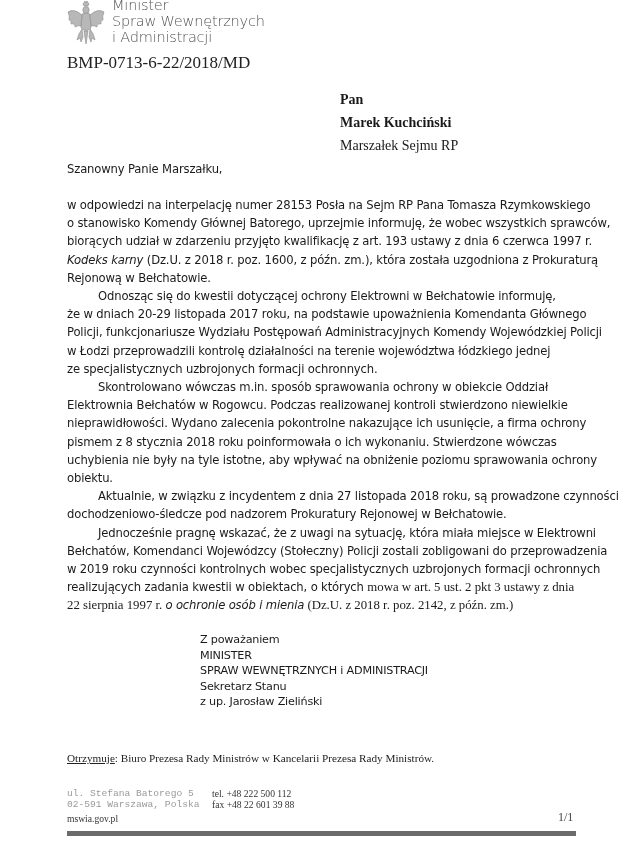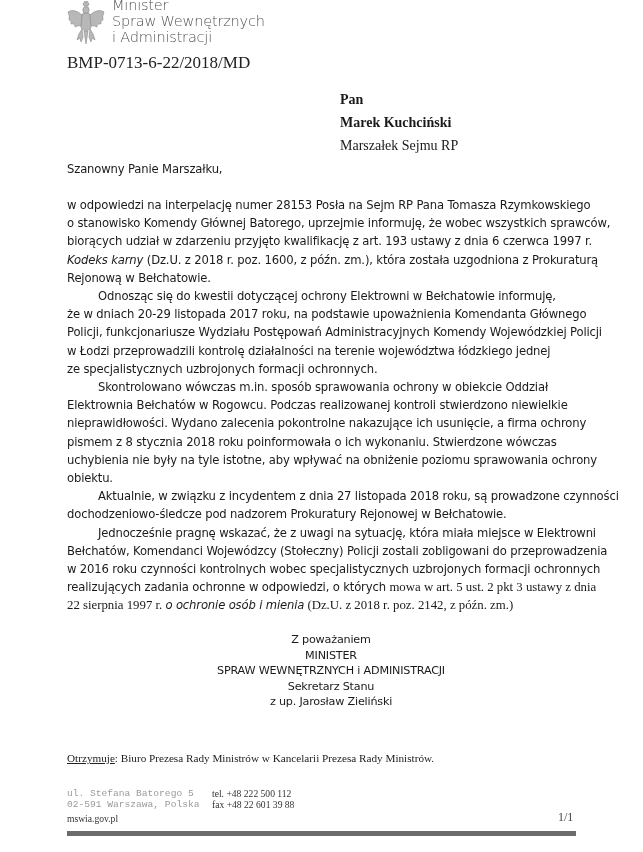--- a/index.html
+++ b/index.html
@@ -16,21 +16,21 @@
   .addressee .bold { font-weight: bold; }
 
   .body-text { position: absolute; left: 67px; top: 160px; width: 560px; font-family: "DejaVu Sans", "Liberation Sans", sans-serif; font-size: 11.6px; color: #1a1a1a; letter-spacing: -0.15px; }
   .salutation { margin: 0 0 18px 0; line-height: 18px; }
   .para { margin: 0; line-height: 18.2px; }
   .para .ln { display: block; white-space: nowrap; }
   .para .ln.indent { padding-left: 31px; }
   .it { font-style: italic; }
   .tnr { font-family: "Liberation Serif", serif; font-size: 12.8px; letter-spacing: 0; }
 
-  .signature { position: absolute; left: 200px; top: 632px; width: 262px; text-align: center; font-family: "DejaVu Sans", "Liberation Sans", sans-serif; font-size: 11.2px; line-height: 15.5px; letter-spacing: -0.2px; }
+  .signature { position: absolute; left: 200px; top: 632px; width: 262px; font-family: "DejaVu Sans", "Liberation Sans", sans-serif; font-size: 11.2px; line-height: 15.5px; letter-spacing: -0.2px; }
 
   .recipients { position: absolute; left: 67px; top: 752px; font-family: "Liberation Serif", serif; font-size: 11.2px; color: #222; }
   .recipients .u { text-decoration: underline; }
 
   .footer-addr { position: absolute; left: 67px; top: 788px; font-family: Liberation Mono, monospace; font-size: 9.6px; color: #9a9a9a; line-height: 11px; }
   .footer-contact { position: absolute; left: 212px; top: 788px; font-family: "Liberation Serif", serif; font-size: 9.6px; color: #333; line-height: 11px; }
   .footer-web { position: absolute; left: 67px; top: 813px; font-family: "Liberation Serif", serif; font-size: 9.6px; color: #333; }
   .page-num { position: absolute; left: 558px; top: 810px; font-family: "Liberation Serif", serif; font-size: 12px; color: #444; }
   .footer-bar { position: absolute; left: 67px; top: 831px; width: 509px; height: 5px; background: #6b6b6b; }
 </style>
@@ -94,22 +94,22 @@
   </p>
 
   <p class="para">
     <span class="ln indent">Aktualnie, w związku z incydentem z dnia 27 listopada 2018 roku, są prowadzone czynności</span>
     <span class="ln">dochodzeniowo-śledcze pod nadzorem Prokuratury Rejonowej w Bełchatowie.</span>
   </p>
 
   <p class="para">
     <span class="ln indent">Jednocześnie pragnę wskazać, że z uwagi na sytuację, która miała miejsce w Elektrowni</span>
     <span class="ln">Bełchatów, Komendanci Wojewódzcy (Stołeczny) Policji zostali zobligowani do przeprowadzenia</span>
-    <span class="ln">w 2016 roku czynności kontrolnych wobec specjalistycznych uzbrojonych formacji ochronnych</span>
-    <span class="ln"><span>realizujących zadania ochronne w odpowiedzi, o których </span><span class="tnr">mowa w art. 5 ust. 2 pkt 3 ustawy z dnia</span></span>
+    <span class="ln">w 2019 roku czynności kontrolnych wobec specjalistycznych uzbrojonych formacji ochronnych</span>
+    <span class="ln"><span>realizujących zadania kwestii w obiektach, o których </span><span class="tnr">mowa w art. 5 ust. 2 pkt 3 ustawy z dnia</span></span>
     <span class="ln"><span class="tnr">22 sierpnia 1997 r. </span><span class="it">o ochronie osób i mienia</span><span class="tnr"> (Dz.U. z 2018 r. poz. 2142, z późn. zm.)</span></span>
   </p>
 </div>
 
 <div class="signature">
   <div>Z poważaniem</div>
   <div>MINISTER</div>
   <div>SPRAW WEWNĘTRZNYCH i ADMINISTRACJI</div>
   <div>Sekretarz Stanu</div>
   <div>z up. Jarosław Zieliński</div>

